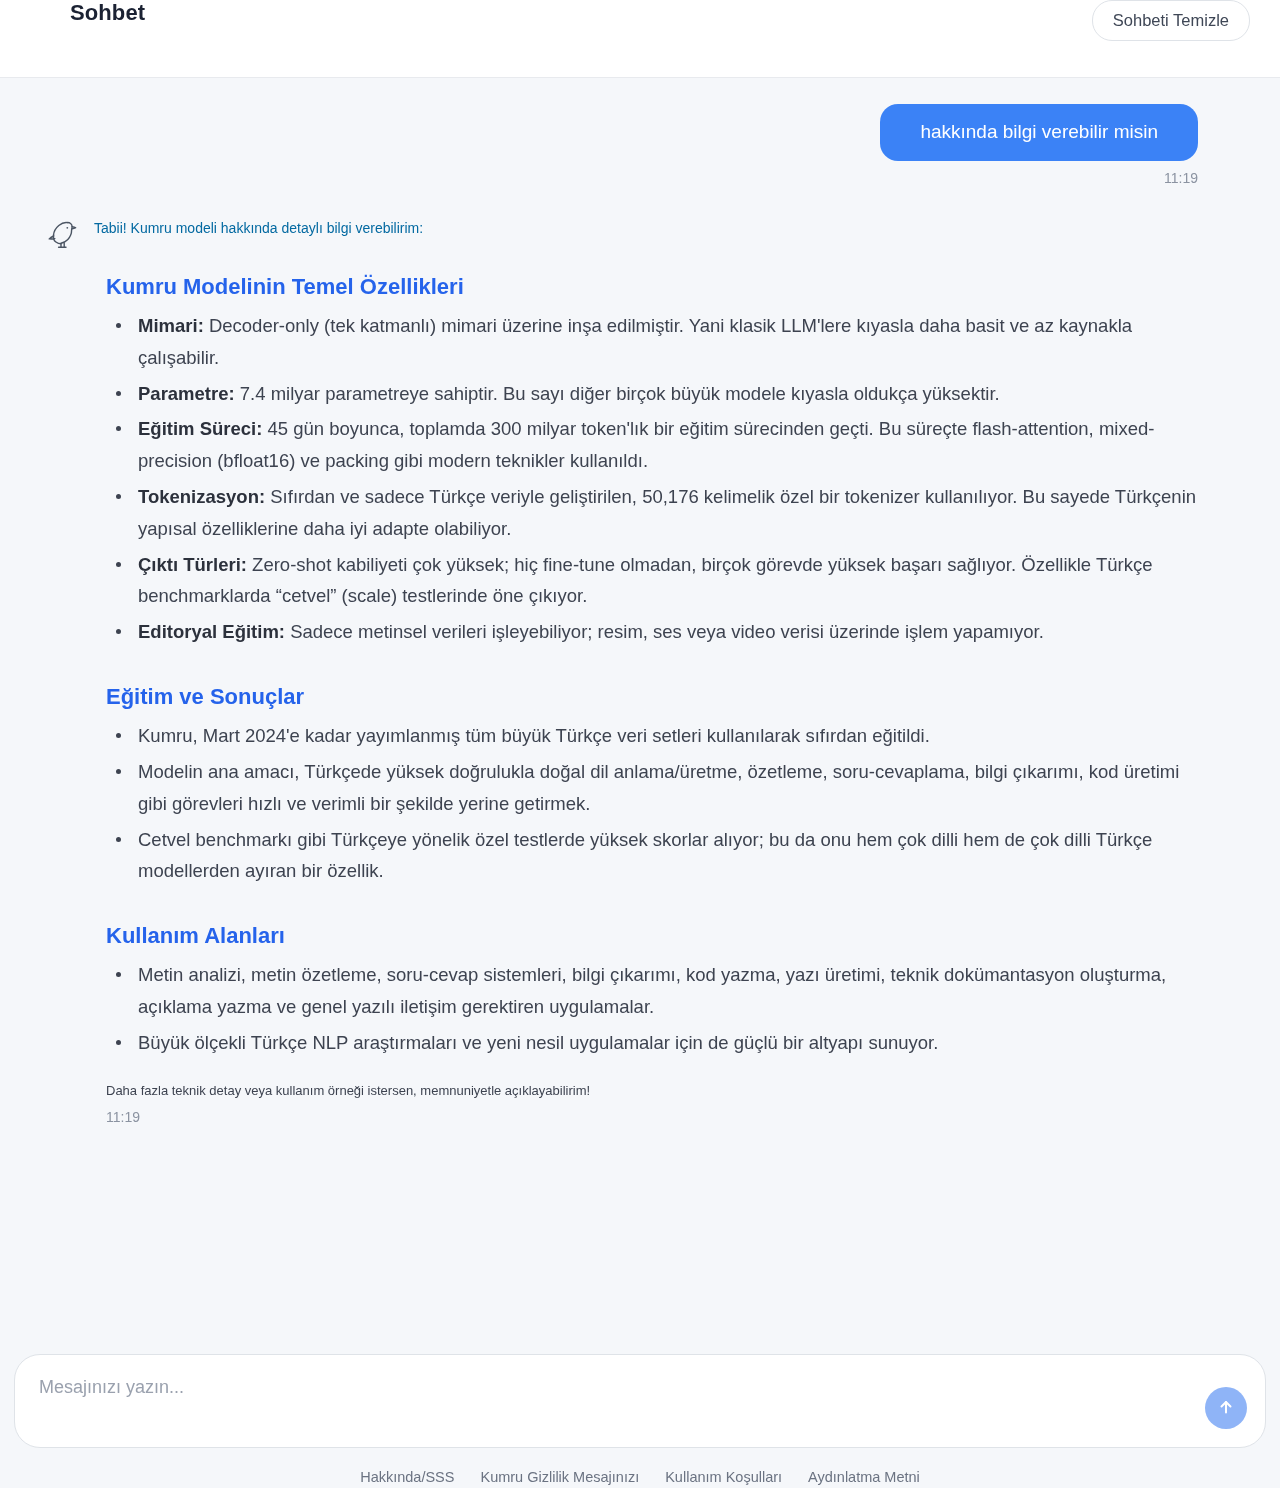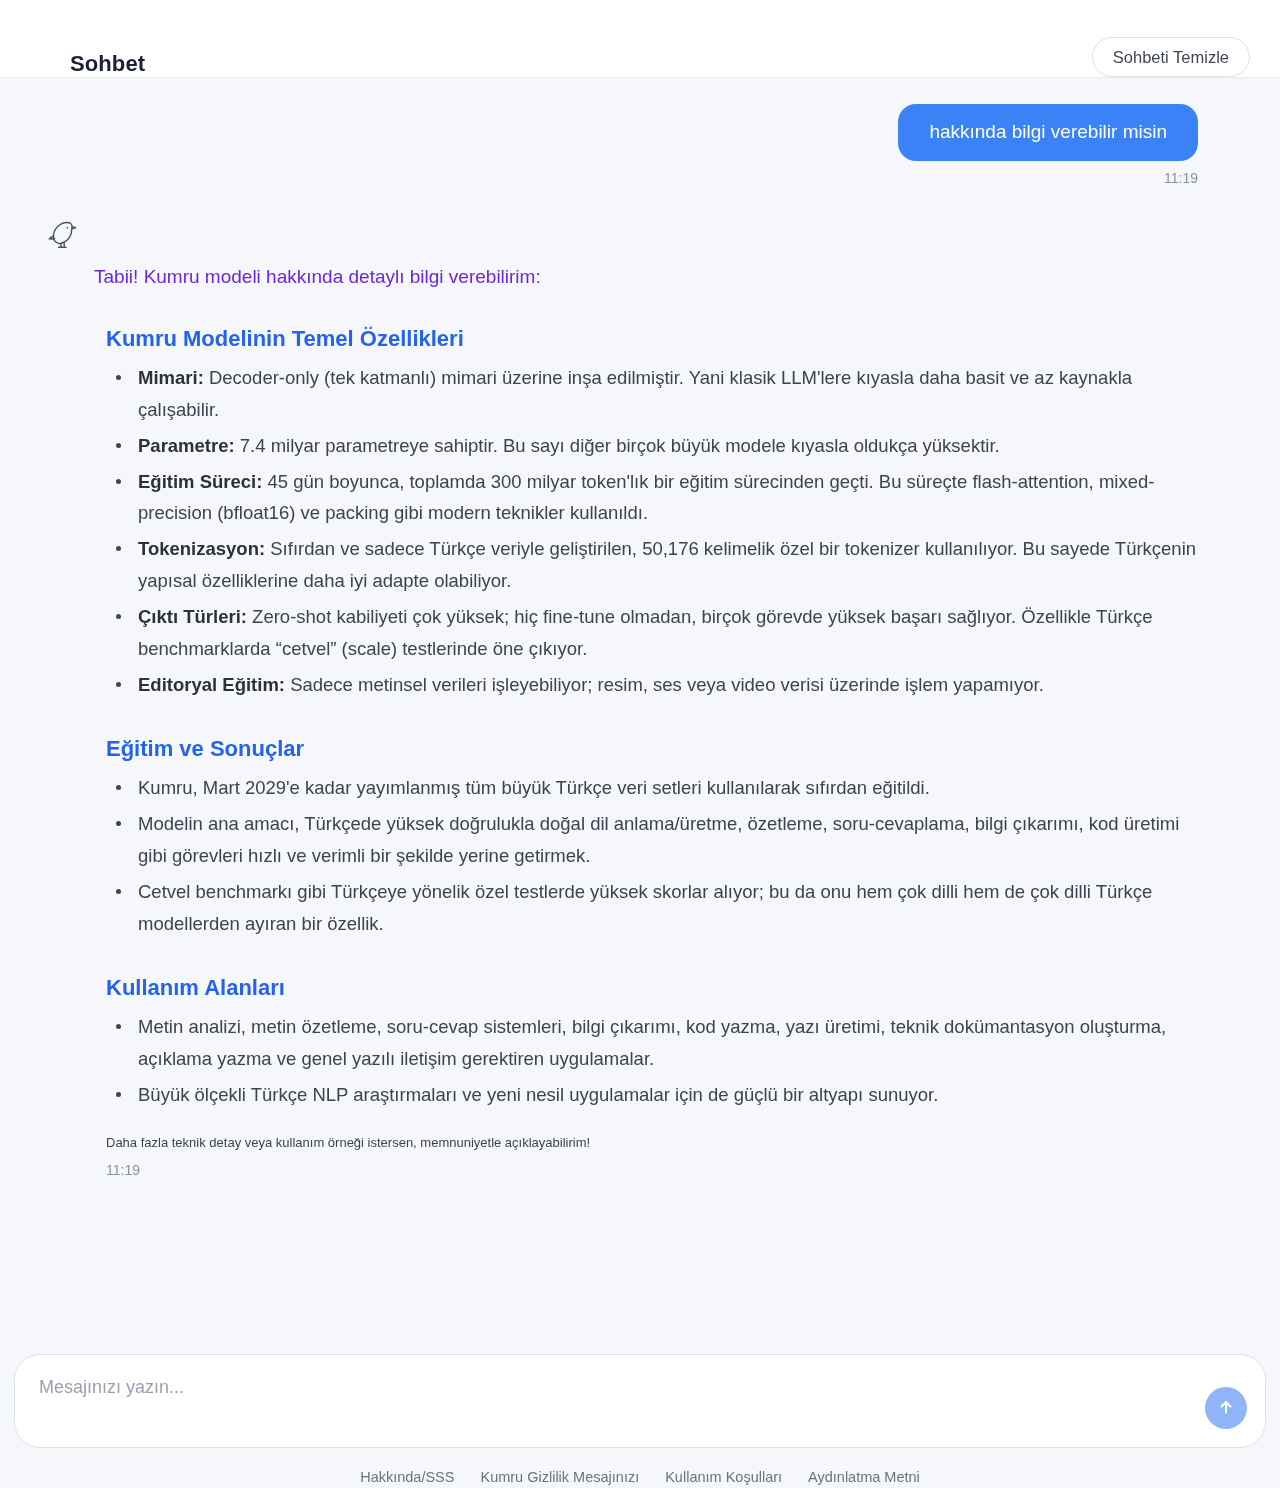--- a/index.html
+++ b/index.html
@@ -18,21 +18,21 @@
     flex-direction: column;
   }
 
   
   .header {
     height: 78px;
     min-height: 78px;
     background: #ffffff;
     border-bottom: 1px solid #e8eaee;
     display: flex;
-    align-items: flex-end;
+    align-items: flex-start;
     justify-content: space-between;
     padding: 0 30px 0 70px;
   }
 
   .app-title {
     font-size: 22px;
     font-weight: bold;
     color: #1b2233;
     letter-spacing: 0.1px;
   }
@@ -65,21 +65,21 @@
     align-items: flex-end;
     padding-right: 42px;
   }
 
   .user-bubble {
     background: #3b82f6;
     color: #ffffff;
     font-size: 19px;
     line-height: 1.3;
     border-radius: 18px;
-    padding: 16px 31px;
+    padding: 16px 40px;
     max-width: 640px;
   }
 
   .msg-time {
     font-size: 14px;
     color: #8b93a1;
     margin-top: 9px;
   }
 
   
@@ -99,25 +99,24 @@
     align-items: center;
     justify-content: center;
   }
 
   .bot-content {
     flex: 1;
     max-width: 1110px;
   }
 
   .bot-intro {
-    font-size: 19px;
-    color: #6d28d9;
+    font-size: 14px;
+    color: #0369a1;
     line-height: 1.45;
     padding-top: 6px;
-    margin-top: 45px;
   }
 
   .section-heading {
     color: #2563eb;
     font-size: 22px;
     font-weight: bold;
     margin: 36px 0 10px 12px;
   }
 
   .bot-list {
@@ -265,21 +264,21 @@
         <li><b>Mimari:</b><span> Decoder-only (tek katmanlı) mimari üzerine inşa edilmiştir. Yani klasik LLM'lere kıyasla daha basit ve az kaynakla çalışabilir.</span></li>
         <li><b>Parametre:</b><span> 7.4 milyar parametreye sahiptir. Bu sayı diğer birçok büyük modele kıyasla oldukça yüksektir.</span></li>
         <li><b>Eğitim Süreci:</b><span> 45 gün boyunca, toplamda 300 milyar token'lık bir eğitim sürecinden geçti. Bu süreçte flash-attention, mixed-precision (bfloat16) ve packing gibi modern teknikler kullanıldı.</span></li>
         <li><b>Tokenizasyon:</b><span> Sıfırdan ve sadece Türkçe veriyle geliştirilen, 50,176 kelimelik özel bir tokenizer kullanılıyor. Bu sayede Türkçenin yapısal özelliklerine daha iyi adapte olabiliyor.</span></li>
         <li><b>Çıktı Türleri:</b><span> Zero-shot kabiliyeti çok yüksek; hiç fine-tune olmadan, birçok görevde yüksek başarı sağlıyor. Özellikle Türkçe benchmarklarda “cetvel” (scale) testlerinde öne çıkıyor.</span></li>
         <li><b>Editoryal Eğitim:</b><span> Sadece metinsel verileri işleyebiliyor; resim, ses veya video verisi üzerinde işlem yapamıyor.</span></li>
       </ul>
 
       <div class="section-heading">Eğitim ve Sonuçlar</div>
       <ul class="bot-list">
-        <li><span>Kumru, Mart 2029'e kadar yayımlanmış tüm büyük Türkçe veri setleri kullanılarak sıfırdan eğitildi.</span></li>
+        <li><span>Kumru, Mart 2024'e kadar yayımlanmış tüm büyük Türkçe veri setleri kullanılarak sıfırdan eğitildi.</span></li>
         <li><span>Modelin ana amacı, Türkçede yüksek doğrulukla doğal dil anlama/üretme, özetleme, soru-cevaplama, bilgi çıkarımı, kod üretimi gibi görevleri hızlı ve verimli bir şekilde yerine getirmek.</span></li>
         <li><span>Cetvel benchmarkı gibi Türkçeye yönelik özel testlerde yüksek skorlar alıyor; bu da onu hem çok dilli hem de çok dilli Türkçe modellerden ayıran bir özellik.</span></li>
       </ul>
 
       <div class="section-heading">Kullanım Alanları</div>
       <ul class="bot-list">
         <li><span>Metin analizi, metin özetleme, soru-cevap sistemleri, bilgi çıkarımı, kod yazma, yazı üretimi, teknik dokümantasyon oluşturma, açıklama yazma ve genel yazılı iletişim gerektiren uygulamalar.</span></li>
         <li><span>Büyük ölçekli Türkçe NLP araştırmaları ve yeni nesil uygulamalar için de güçlü bir altyapı sunuyor.</span></li>
       </ul>
 

